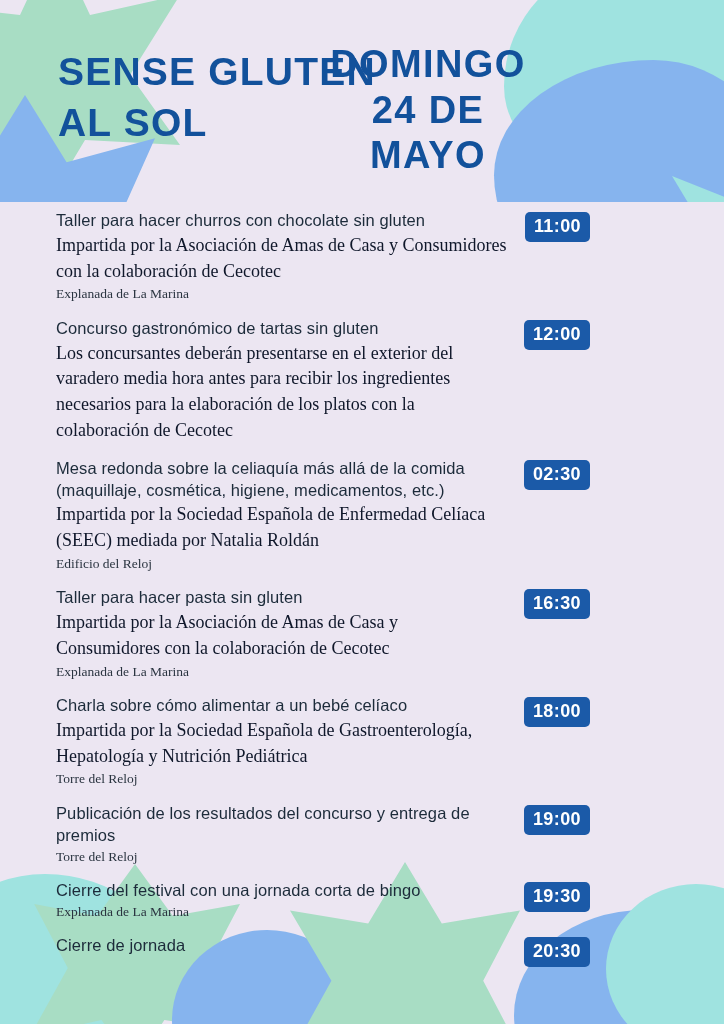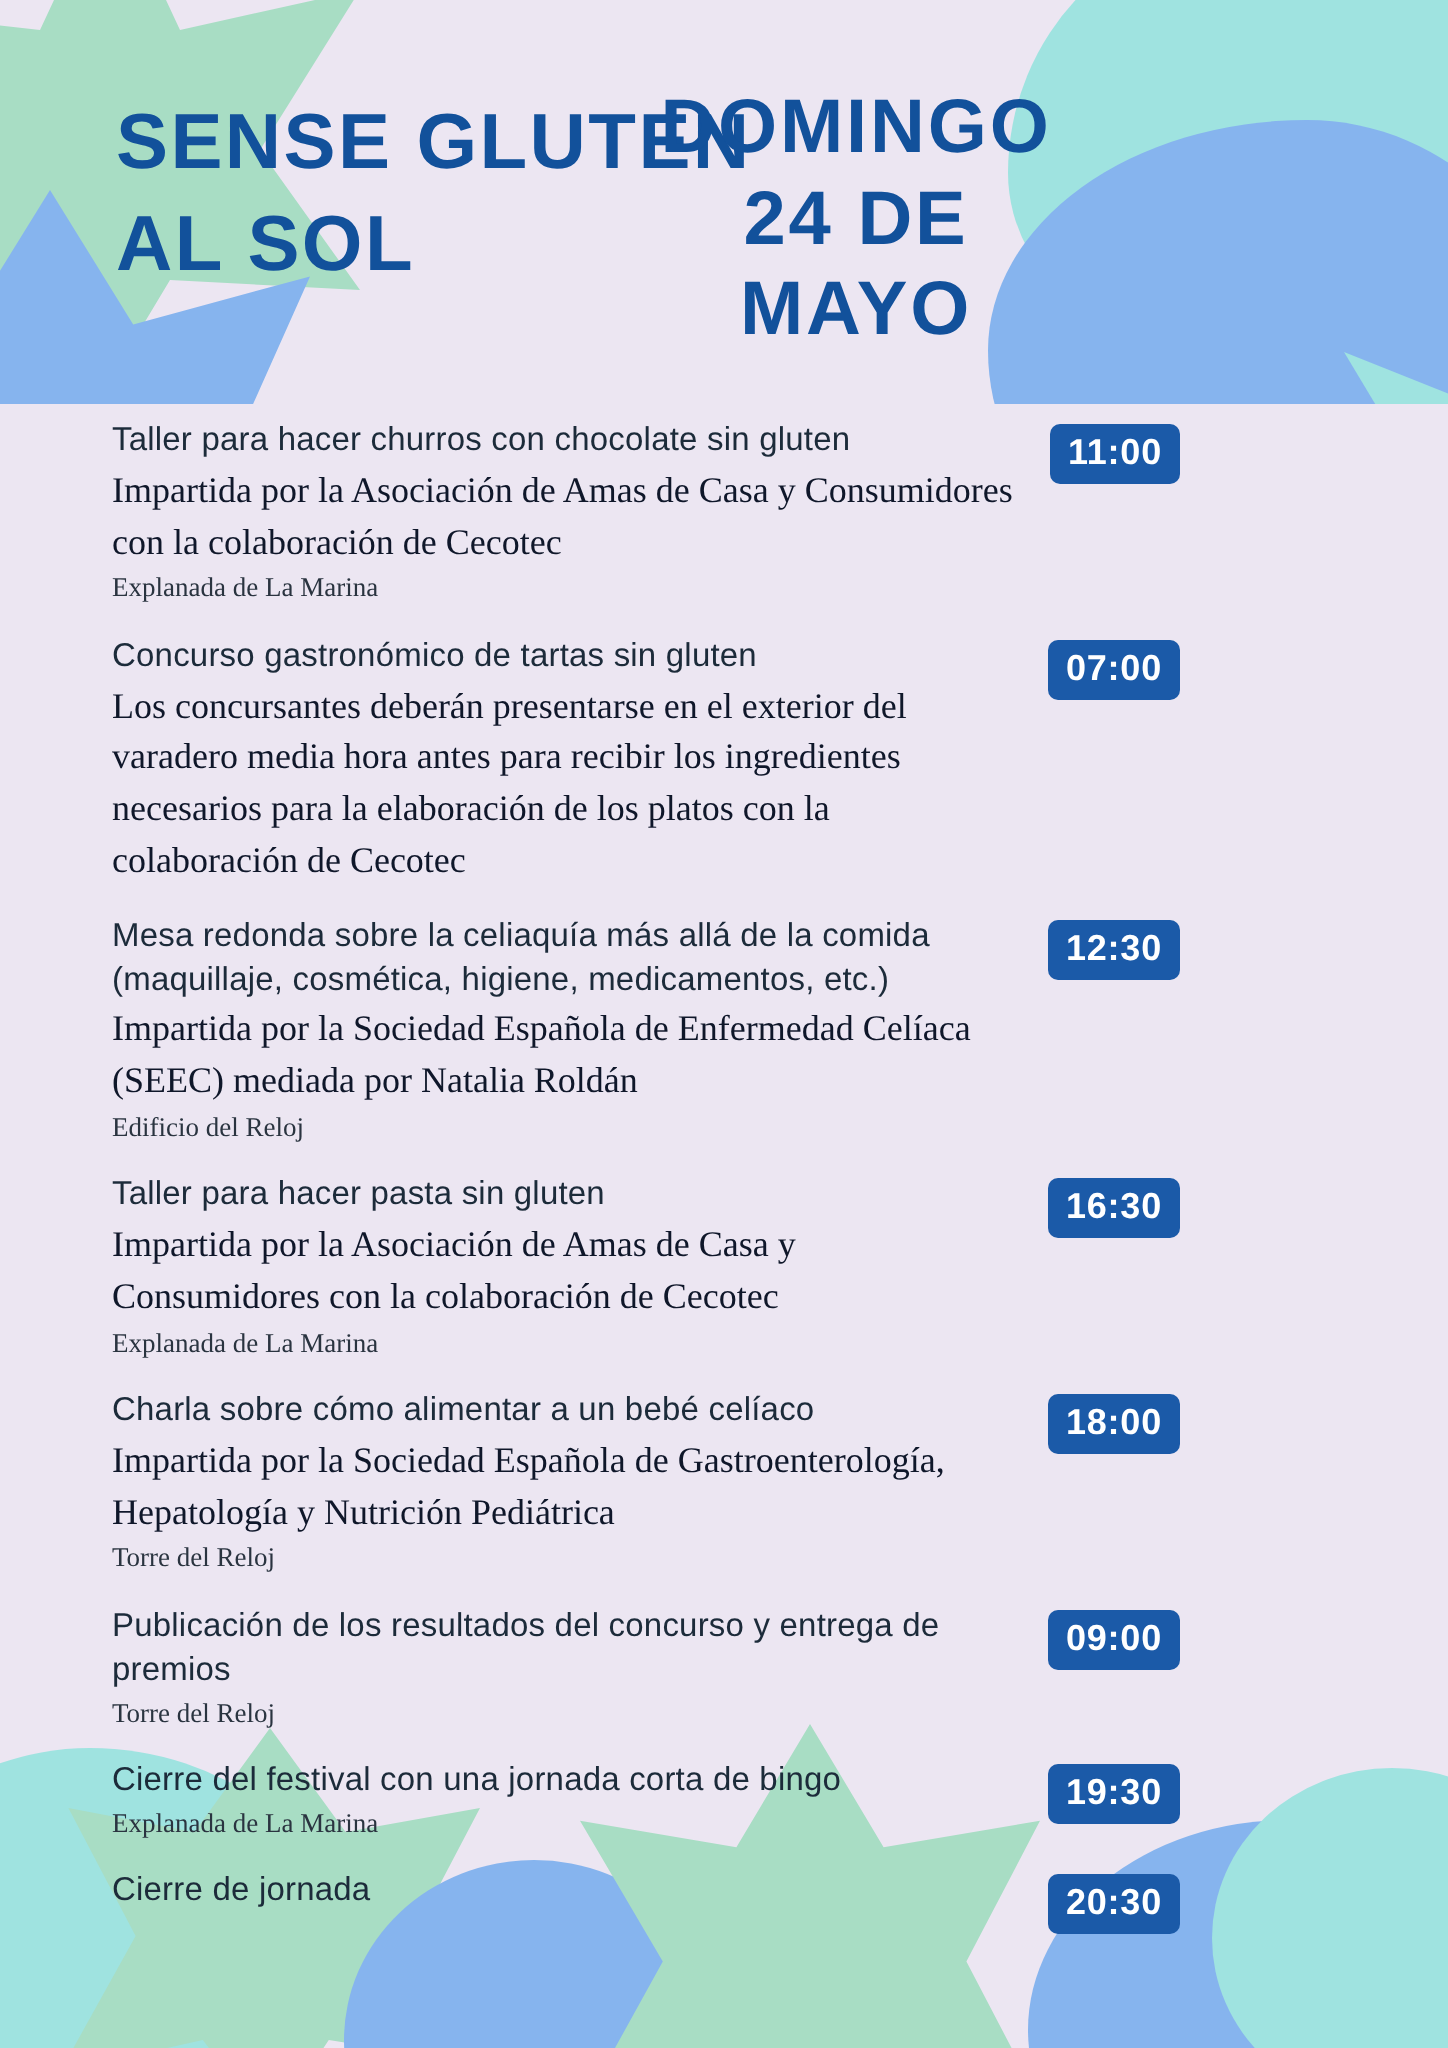--- a/index.html
+++ b/index.html
@@ -236,29 +236,29 @@
           <div class="item-desc">Impartida por la Asociación de Amas de Casa y Consumidores con la colaboración de Cecotec</div>
           <div class="item-place">Explanada de La Marina</div>
         </div>
         <div class="time">11:00</div>
       </div>
       <div class="item">
         <div class="item-text">
           <div class="item-title">Concurso gastronómico de tartas sin gluten</div>
           <div class="item-desc">Los concursantes deberán presentarse en el exterior del varadero media hora antes para recibir los ingredientes necesarios para la elaboración de los platos con la colaboración de Cecotec</div>
         </div>
-        <div class="time">07:00</div>
+        <div class="time">12:00</div>
       </div>
       <div class="item">
         <div class="item-text">
           <div class="item-title">Mesa redonda sobre la celiaquía más allá de la comida (maquillaje, cosmética, higiene, medicamentos, etc.)</div>
           <div class="item-desc">Impartida por la Sociedad Española de Enfermedad Celíaca (SEEC) mediada por Natalia Roldán</div>
           <div class="item-place">Edificio del Reloj</div>
         </div>
-        <div class="time">12:30</div>
+        <div class="time">02:30</div>
       </div>
       <div class="item">
         <div class="item-text">
           <div class="item-title">Taller para hacer pasta sin gluten</div>
           <div class="item-desc">Impartida por la Asociación de Amas de Casa y Consumidores con la colaboración de Cecotec</div>
           <div class="item-place">Explanada de La Marina</div>
         </div>
         <div class="time">16:30</div>
       </div>
       <div class="item">
@@ -267,21 +267,21 @@
           <div class="item-desc">Impartida por la Sociedad Española de Gastroenterología, Hepatología y Nutrición Pediátrica</div>
           <div class="item-place">Torre del Reloj</div>
         </div>
         <div class="time">18:00</div>
       </div>
       <div class="item">
         <div class="item-text">
           <div class="item-title">Publicación de los resultados del concurso y entrega de premios</div>
           <div class="item-place">Torre del Reloj</div>
         </div>
-        <div class="time">09:00</div>
+        <div class="time">19:00</div>
       </div>
       <div class="item">
         <div class="item-text">
           <div class="item-title">Cierre del festival con una jornada corta de bingo</div>
           <div class="item-place">Explanada de La Marina</div>
         </div>
         <div class="time">19:30</div>
       </div>
       <div class="item">
         <div class="item-text">

